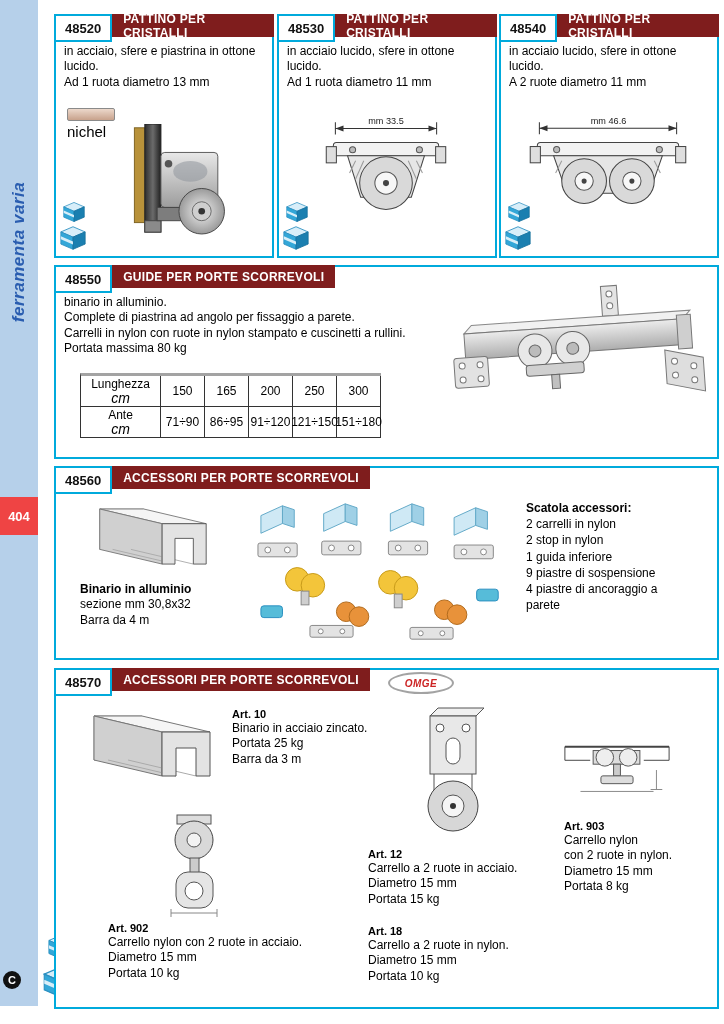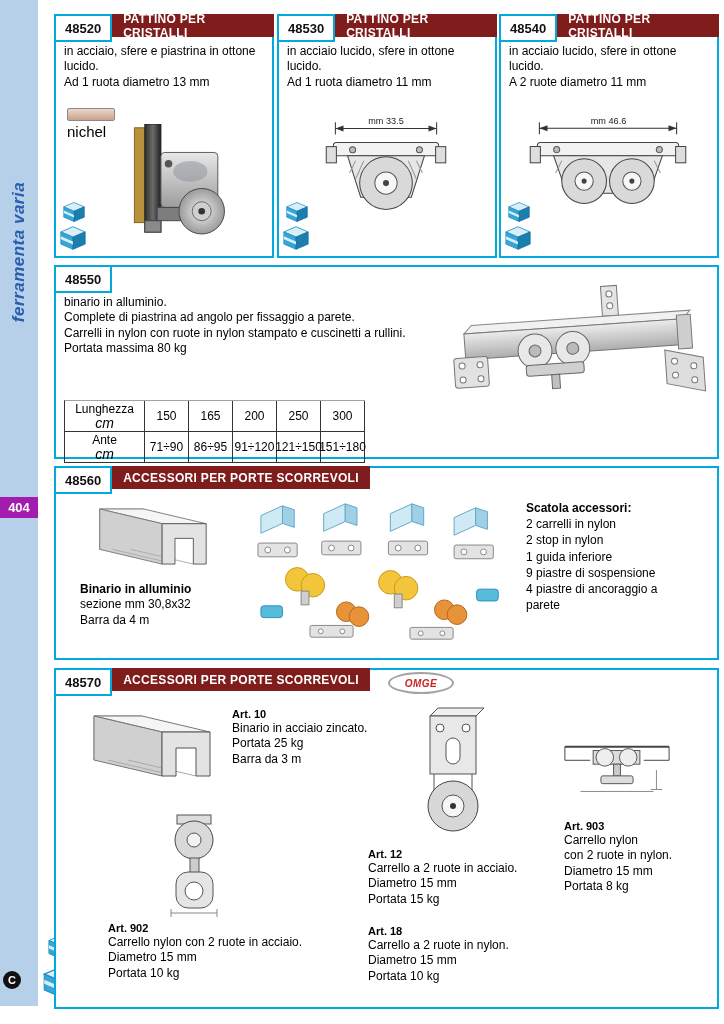--- a/index.html
+++ b/index.html
@@ -8,21 +8,21 @@
     font-family:"Liberation Sans", sans-serif; color:#000; overflow:hidden;
   }
   
   .sidebar { position:absolute; left:0; top:0; width:38px; height:1006px; background:#b6d0ea; }
   .vert-label {
     position:absolute; left:19px; top:252px; transform:translate(-50%,-50%) rotate(-90deg);
     white-space:nowrap; font-size:17px; font-weight:bold; font-style:italic;
     color:#2a5db0; letter-spacing:.5px;
   }
   .page-num {
-    position:absolute; left:0; top:497px; width:38px; height:21px; background:#a21caf;
+    position:absolute; left:0; top:497px; width:38px; height:38px; background:#ef4444;
     color:#fff; font-weight:bold; font-size:13px; display:flex; align-items:center; justify-content:center;
   }
   .c-logo {
     position:absolute; left:3px; top:971px; width:18px; height:18px; border-radius:50%;
     background:#111; color:#fff; font-size:11px; font-weight:bold;
     display:flex; align-items:center; justify-content:center;
   }
   
   .pbox { position:absolute; border:2px solid #00aadc; background:#fff; }
   .pbox-header { display:flex; align-items:stretch; height:21px; }
@@ -39,22 +39,22 @@
   .desc div { white-space:normal; }
   .bold { font-weight:bold; }
   
   .swatch {
     position:absolute; left:11px; top:92px; width:46px; height:11px;
     border:1px solid #8a8a8a; border-radius:2px;
     background:linear-gradient(#ecd8cb,#c8a28c);
   }
   .swatch-label { position:absolute; left:11px; top:107px; font-size:15px; }
   
-  .spec-table { position:absolute; left:8px; top:106px; display:grid;
-    grid-template-columns:80px repeat(5,44px); border-top:1px solid #a3a3a3; border-left:1px solid #333;margin-top:27px; }
+  .spec-table { position:absolute; left:24px; top:106px; display:grid;
+    grid-template-columns:80px repeat(5,44px); border-top:3px solid #a3a3a3; border-left:1px solid #333; }
   .spec-table .cell {
     border-right:1px solid #333; border-bottom:1px solid #333; height:30px;
     display:flex; flex-direction:column; align-items:center; justify-content:center;
     font-size:12px; line-height:1;
   }
   .cell .unit { font-size:14px; margin-top:1px;font-style:italic; }
   .acc-list { position:absolute; font-size:12px; line-height:1.35; width:160px; }
   .art-name { font-weight:bold; font-size:11px; margin-bottom:1px; }
   .art-lines { font-size:12px; line-height:1.28; }
   .omge {
@@ -205,20 +205,21 @@
     </svg>
     <svg class="pkg" style="left:3px; bottom:3px" width="32" height="52" viewBox="0 0 32 52">
       <use href="#cube" x="3" y="0" width="24" height="22"></use>
       <use href="#cube" x="0" y="24" width="28" height="26"></use>
     </svg>
   </div>
 
   <div class="pbox" style="left:54px; top:265px; width:661px; height:190px">
     <div class="pbox-header">
       <span class="code-chip">48550</span>
+      <span class="title-bar">GUIDE PER PORTE SCORREVOLI</span>
     </div>
     <div class="desc" style="left:8px; top:28px; width:385px">
       <div>binario in alluminio.</div>
       <div>Complete di piastrina ad angolo per fissaggio a parete.</div>
       <div>Carrelli in nylon con ruote in nylon stampato e cuscinetti a rullini.</div>
       <div>Portata massima 80 kg</div>
     </div>
     <div class="spec-table">
       <div class="cell">
         <span>Lunghezza</span>

